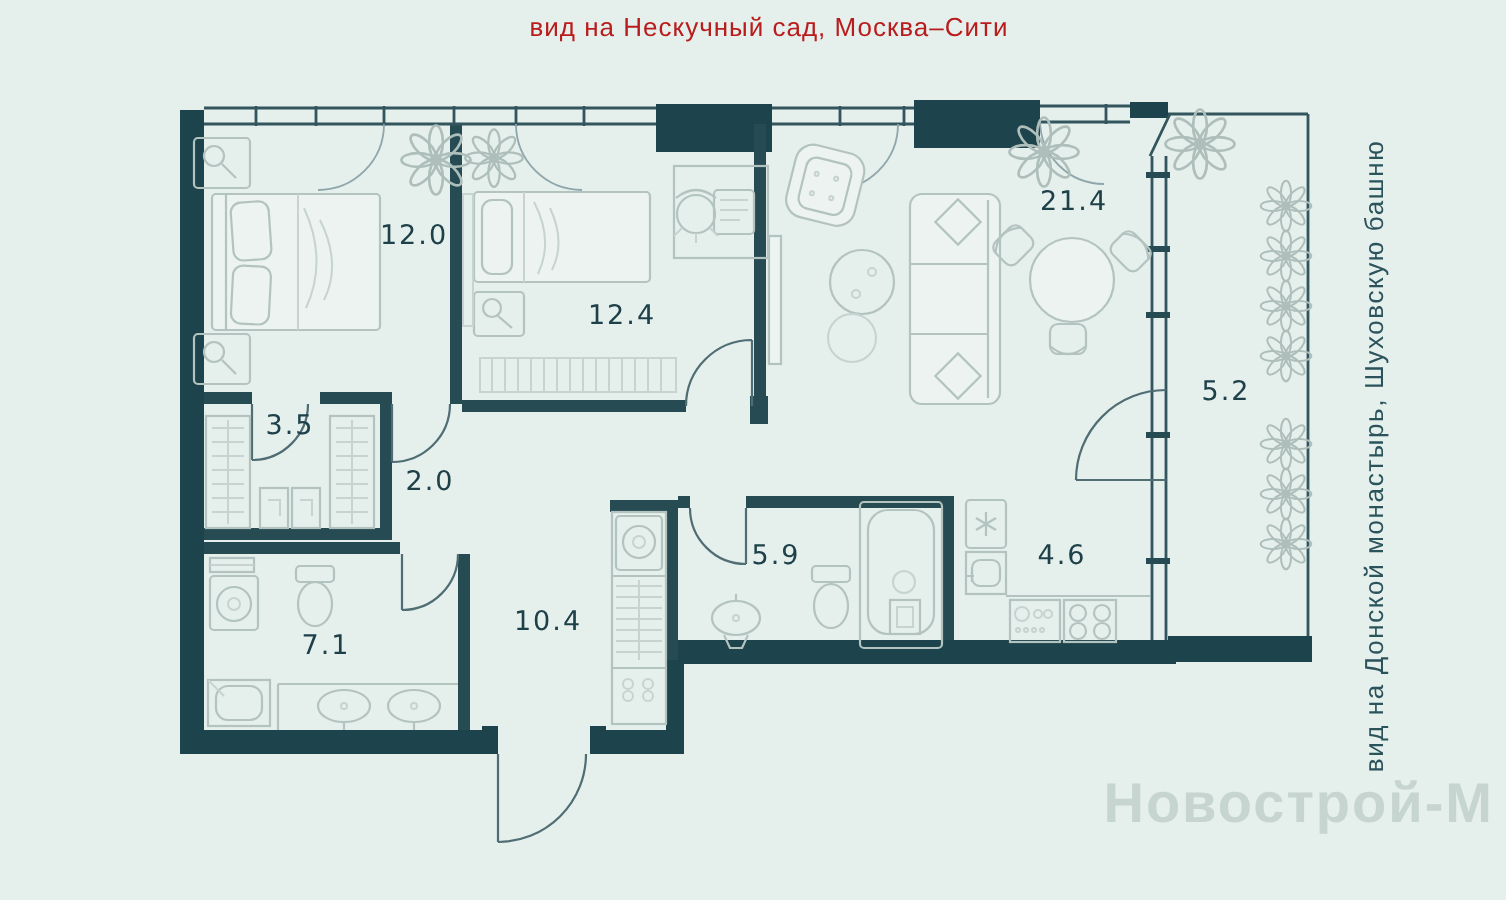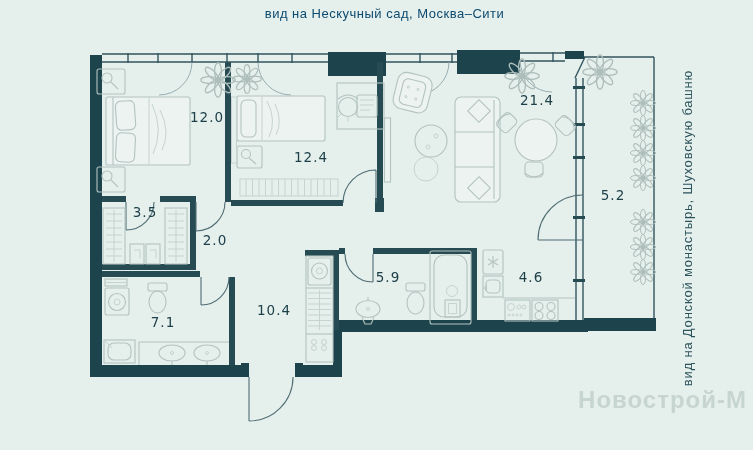--- a/index.html
+++ b/index.html
@@ -7,34 +7,34 @@
     position:relative;
     width:753px;height:450px;
     background:#e5efec;
     overflow:hidden;
     font-family:"Liberation Sans", sans-serif;
   }
   .caption-top{
     position:absolute;top:6px;left:0;right:0;
     text-align:center;
     font-size:13px;letter-spacing:.5px;
-    color:#0c4a6e;
+    color:#b91c1c;
     margin-left:16px;
   }
   .caption-right{
     position:absolute;left:687px;top:228px;
     transform:translate(-50%,-50%) rotate(-90deg);
     white-space:nowrap;
     font-size:13px;letter-spacing:.8px;
     color:#2b535b;
     z-index:3;
   }
   .watermark{
     position:absolute;right:6px;top:386px;
-    font-size:24px;font-weight:bold;letter-spacing:1px;
+    font-size:28px;font-weight:bold;letter-spacing:1px;
     color:#c7d5d1;
     z-index:2;
   }
   svg text.room-label{
     font-family:"DejaVu Sans", sans-serif;
     font-size:13.5px;letter-spacing:1px;
     fill:#1d4049;
     text-anchor:middle;
   }
   .ext{fill:#1d434c;}

